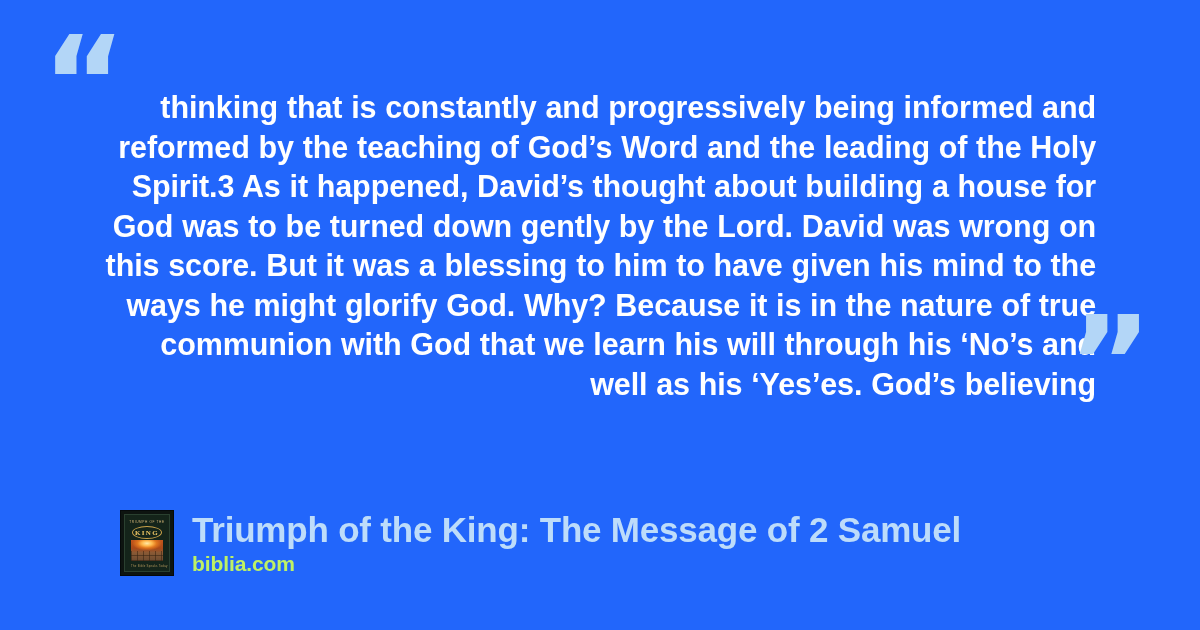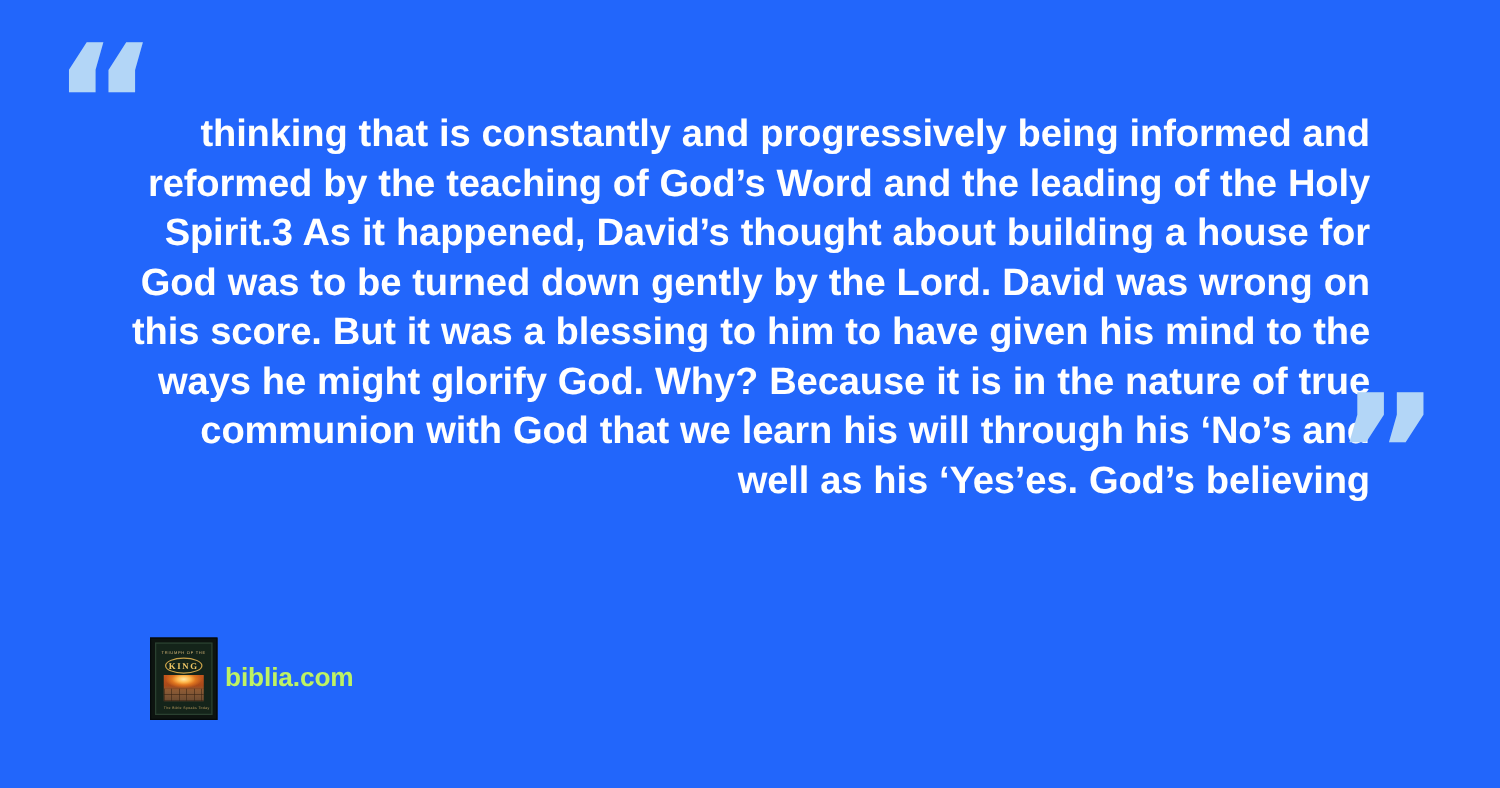--- a/index.html
+++ b/index.html
@@ -63,21 +63,21 @@
   }
 
   
   #attribution {
     position: absolute;
     left: 120px;
     bottom: 54px;
     display: flex;
     flex-direction: row;
     align-items: center;
-    gap: 6px;
+    gap: 18px;
   }
 
   
   #book-cover {
     position: relative;
     width: 54px;
     height: 66px;
     background: #0d1410;
     border: 1px solid #05090a;
     box-sizing: border-box;
@@ -202,18 +202,19 @@
         <div id="book-cover-series">TRIUMPH OF THE</div>
         <div id="book-cover-title">KING</div>
         <div id="book-cover-art">
           <div id="book-cover-art-grid"></div>
         </div>
         <div id="book-cover-author">The Bible Speaks Today</div>
       </div>
     </div>
 
     <div id="attribution-text">
+      <p id="book-title">Triumph of the King: The Message of 2 Samuel</p>
       <p id="site-name">biblia.com</p>
     </div>
 
   </div>
 
 </div>
 
 </body></html>

